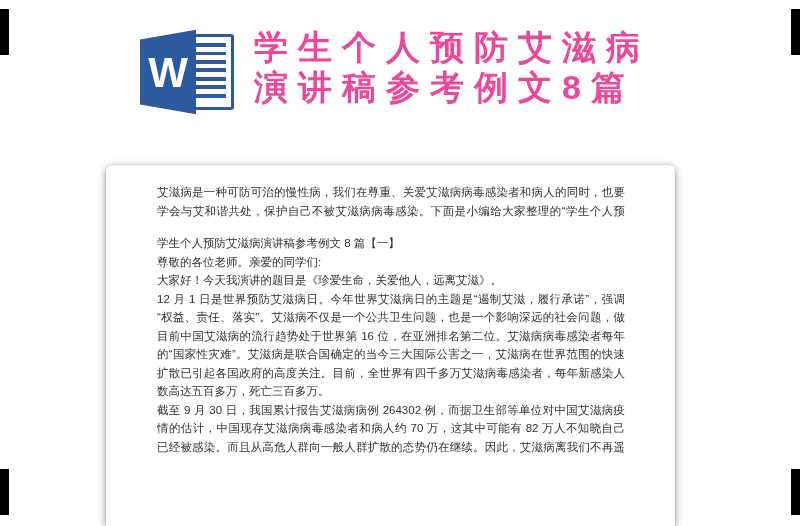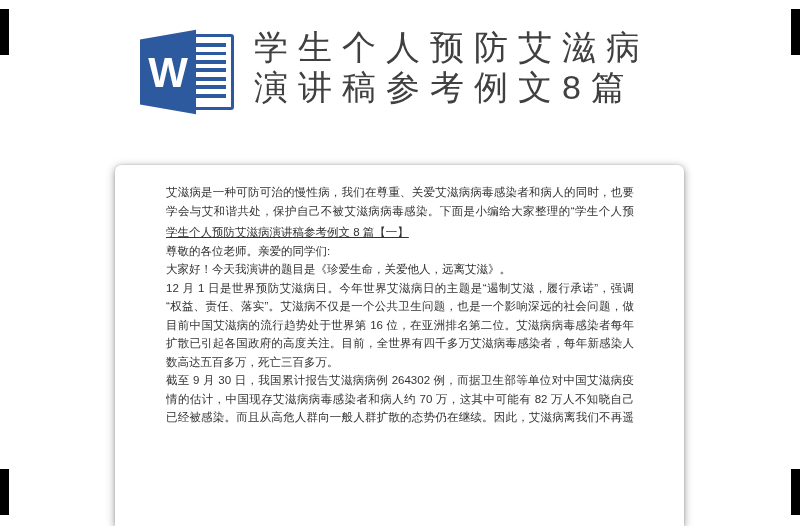--- a/index.html
+++ b/index.html
@@ -49,30 +49,30 @@
   .word-icon .flag .w {
     color: #ffffff;
     font-size: 42px;
     font-weight: bold;
     line-height: 1;
     transform: translateY(1px);
   }
 
   .page-title {
     position: absolute; left: 254px; top: 27px;
-    font-size: 34px; font-weight: normal;
+    font-size: 34px; font-weight: bold;
     line-height: 40px; letter-spacing: 10px;
-    color: #404040;
+    color: #ec4899;
     white-space: nowrap;
   }
 
   
   .doc-card {
     position: absolute;
-    left: 115px; top: 165px;
+    left: 106px; top: 165px;
     width: 569px; height: 361px;
     background: #ffffff;
     border-radius: 6px 6px 0 0;
     box-shadow: 0 2px 8px rgba(0,0,0,0.42), 0 0 2px rgba(0,0,0,0.18);
     overflow: hidden;
   }
   .doc-body {
     padding: 18px 50px 0 51px;
     color: #333333;
   }
@@ -82,21 +82,21 @@
     font-size: 11.5px;
     overflow: hidden;
     white-space: nowrap;
     color: #333333;
   }
   .doc-line.fill {
     white-space: normal;
     text-align: justify;
     text-align-last: justify;
   }
-  .doc-line.gap { margin-top: 3px; text-decoration: underline; }
+  .doc-line.gap { margin-top: 14px; }
 </style>
 </head>
 <body>
 
 <div class="corner-mark tl"></div>
 <div class="corner-mark tr"></div>
 <div class="corner-mark bl"></div>
 <div class="corner-mark br"></div>
 
 <div class="word-icon">
@@ -116,19 +116,20 @@
 <div class="doc-card">
   <div class="doc-body">
       <div class="doc-line fill">艾滋病是一种可防可治的慢性病，我们在尊重、关爱艾滋病病毒感染者和病人的同时，也要</div>
       <div class="doc-line fill">学会与艾和谐共处，保护自己不被艾滋病病毒感染。下面是小编给大家整理的“学生个人预</div>
       <div class="doc-line gap">学生个人预防艾滋病演讲稿参考例文 8 篇【一】</div>
       <div class="doc-line">尊敬的各位老师。亲爱的同学们:</div>
       <div class="doc-line">大家好！今天我演讲的题目是《珍爱生命，关爱他人，远离艾滋》。</div>
       <div class="doc-line fill">12 月 1 日是世界预防艾滋病日。今年世界艾滋病日的主题是“遏制艾滋，履行承诺”，强调</div>
       <div class="doc-line fill">“权益、责任、落实”。艾滋病不仅是一个公共卫生问题，也是一个影响深远的社会问题，做</div>
       <div class="doc-line fill">目前中国艾滋病的流行趋势处于世界第 16 位，在亚洲排名第二位。艾滋病病毒感染者每年</div>
+      <div class="doc-line fill">的“国家性灾难”。艾滋病是联合国确定的当今三大国际公害之一，艾滋病在世界范围的快速</div>
       <div class="doc-line fill">扩散已引起各国政府的高度关注。目前，全世界有四千多万艾滋病毒感染者，每年新感染人</div>
       <div class="doc-line">数高达五百多万，死亡三百多万。</div>
       <div class="doc-line fill">截至 9 月 30 日，我国累计报告艾滋病病例 264302 例，而据卫生部等单位对中国艾滋病疫</div>
       <div class="doc-line fill">情的估计，中国现存艾滋病病毒感染者和病人约 70 万，这其中可能有 82 万人不知晓自己</div>
       <div class="doc-line fill">已经被感染。而且从高危人群向一般人群扩散的态势仍在继续。因此，艾滋病离我们不再遥</div>
     </div>
 </div>
 
 </body></html>

